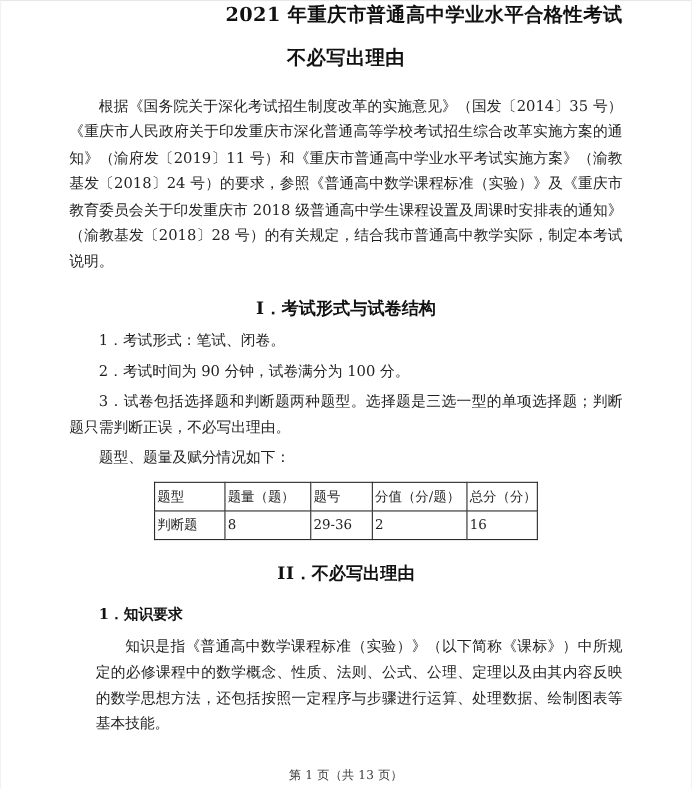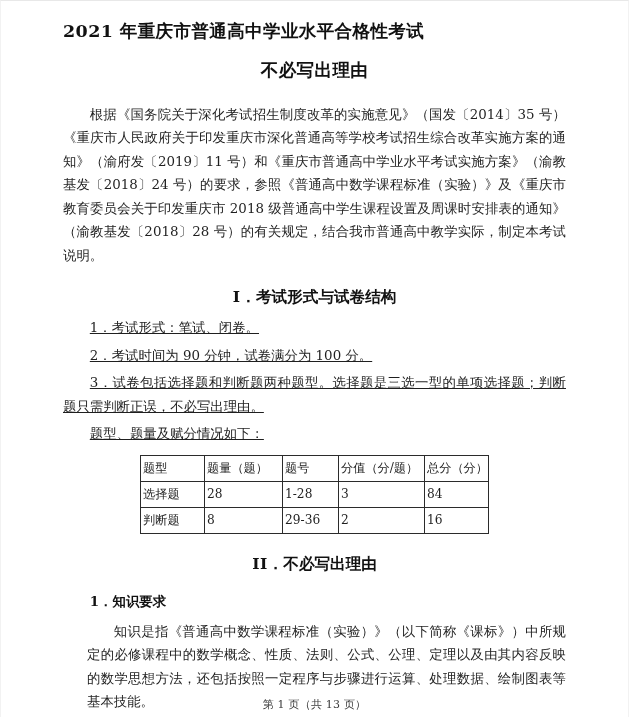--- a/index.html
+++ b/index.html
@@ -23,26 +23,25 @@
     border-top: 1px solid #e8e8e8;
     border-left: 1px solid #f2f2f2;
     border-right: 1px solid #f2f2f2;
   }
   .page-body {
     padding: 0 62px;
     box-sizing: border-box;
   }
   
   .doc-title {
-    text-align: left;
+    text-align: right;
     font-size: 17.5px;
     font-weight: bold;
     letter-spacing: 0.4px;
     margin: 0;
-    padding-top: 17px;
     line-height: 1.5;
     color: #111;
   }
   .doc-subtitle {
     text-align: center;
     font-size: 17.5px;
     font-weight: bold;
     letter-spacing: 0.4px;
     margin: 0;
     padding-top: 13px;
@@ -63,21 +62,20 @@
   }
   .para.first {
     margin-top: 19px;
   }
   .para.tight {
     margin-top: 3px;
   }
   .para.item {
     text-indent: 2em;
     margin-top: 4px;
-    text-decoration: underline;
   }
   
   .section-heading {
     text-align: center;
     font-size: 15.6px;
     font-weight: bold;
     margin: 0;
     padding-top: 20px;
     padding-bottom: 4px;
     color: #111;
@@ -171,27 +169,20 @@
           <tr>
             <th>题型</th>
             <th>题量（题）</th>
             <th>题号</th>
             <th>分值（分/题）</th>
             <th>总分（分）</th>
           </tr>
         </thead>
         <tbody>
           <tr>
-            <td>选择题</td>
-            <td>28</td>
-            <td>1-28</td>
-            <td>3</td>
-            <td>84</td>
-          </tr>
-          <tr>
             <td>判断题</td>
             <td>8</td>
             <td>29-36</td>
             <td>2</td>
             <td>16</td>
           </tr>
         </tbody>
       </table>
     </div>
 

